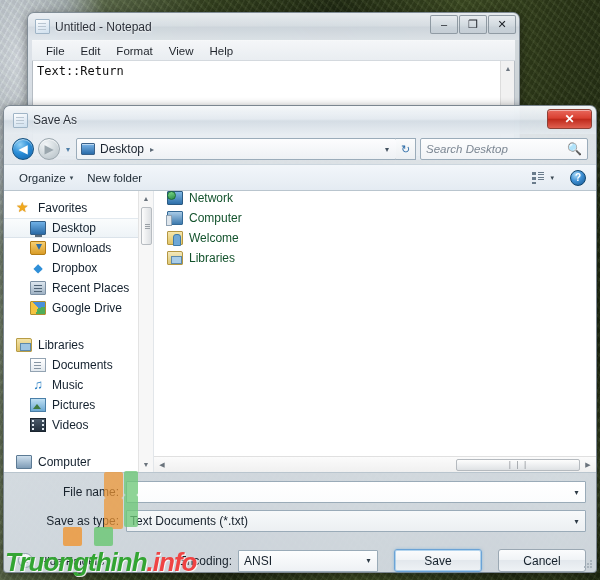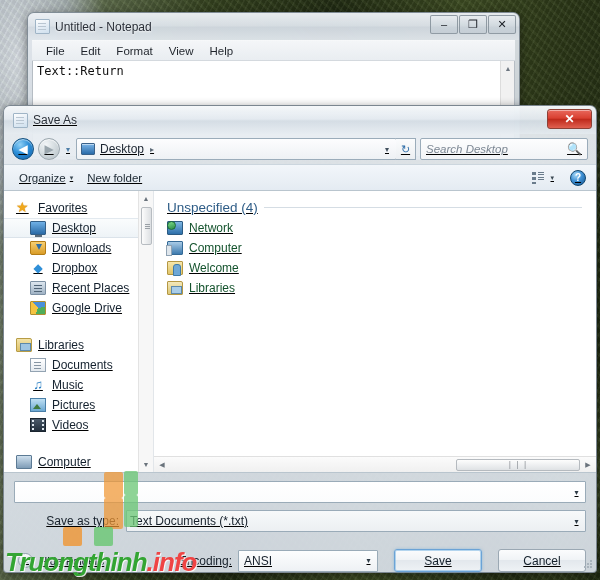--- a/index.html
+++ b/index.html
@@ -111,21 +111,20 @@
     width: 14px; height: 14px; display:flex; align-items:center; justify-content:center;
     font-size: 7px; color: #6d7680;
   }
 
   
   #saveas {
     left: 3px; top: 97px; width: 594px; height: 468px;
     border: 1px solid rgba(118,130,140,0.95);
     border-radius: 7px 7px 4px 4px;
     background: linear-gradient(180deg, rgba(232,237,242,0.95), rgba(214,221,229,0.95));
-    text-decoration: underline;
   }
   #sa-titlebar {
     height: 28px; position: relative; display: flex; align-items: center;
     padding-left: 9px;
     border-radius: 6px 6px 0 0;
     background: linear-gradient(180deg, rgba(249,251,252,0.72) 0%, rgba(224,231,238,0.6) 47%, rgba(203,213,222,0.66) 53%, rgba(231,237,242,0.66) 100%);
   }
   #sa-title { font-size: 12px; color: #2b313a; text-shadow: 0 1px 2px rgba(255,255,255,0.9); }
   #sa-close {
     position: absolute; right: 4px; top: 3px;
@@ -547,24 +546,20 @@
         </div>
 
         <div id="nav-scroll">
           <div class="sb-arrow">▲</div>
           <div id="nav-thumb"></div>
           <div class="sb-arrow" style="position:absolute;bottom:0;left:0;right:0;">▼</div>
         </div>
       </div>
 
       <div id="filelist">
-        <div id="group-header">
-          <span>Unspecified (4)</span>
-          <span class="group-rule"></span>
-        </div>
 
         <div class="file-row">
           <span class="f-icon ic-network"></span>
           <span>Network</span>
         </div>
         <div class="file-row">
           <span class="f-icon ic-computer2"></span>
           <span>Computer</span>
         </div>
         <div class="file-row">
@@ -581,20 +576,21 @@
           <span id="hs-track">
             <span id="hs-thumb">❘❘❘</span>
           </span>
           <span class="hs-arrow">▶</span>
         </div>
       </div>
     </div>
 
     <div id="sa-form">
       <div class="form-row">
+        <span class="form-label">File name:</span>
         <span class="combo">
           <span class="combo-arrow">▾</span>
         </span>
       </div>
       <div class="form-row">
         <span class="form-label">Save as type:</span>
         <span class="combo disabledbg">
           <span>Text Documents (*.txt)</span>
           <span class="combo-arrow">▾</span>
         </span>

